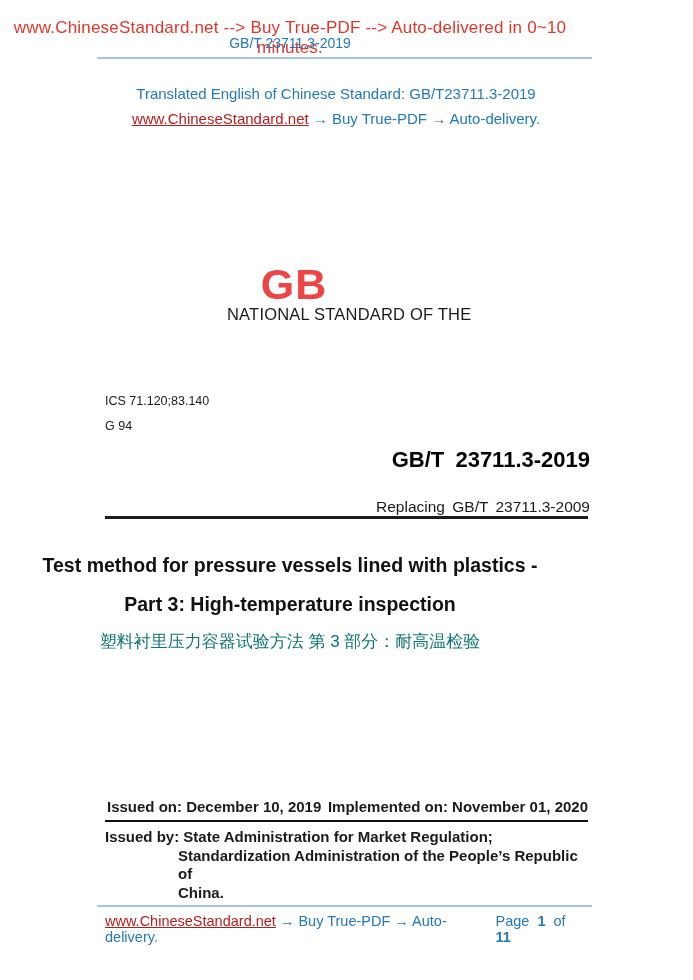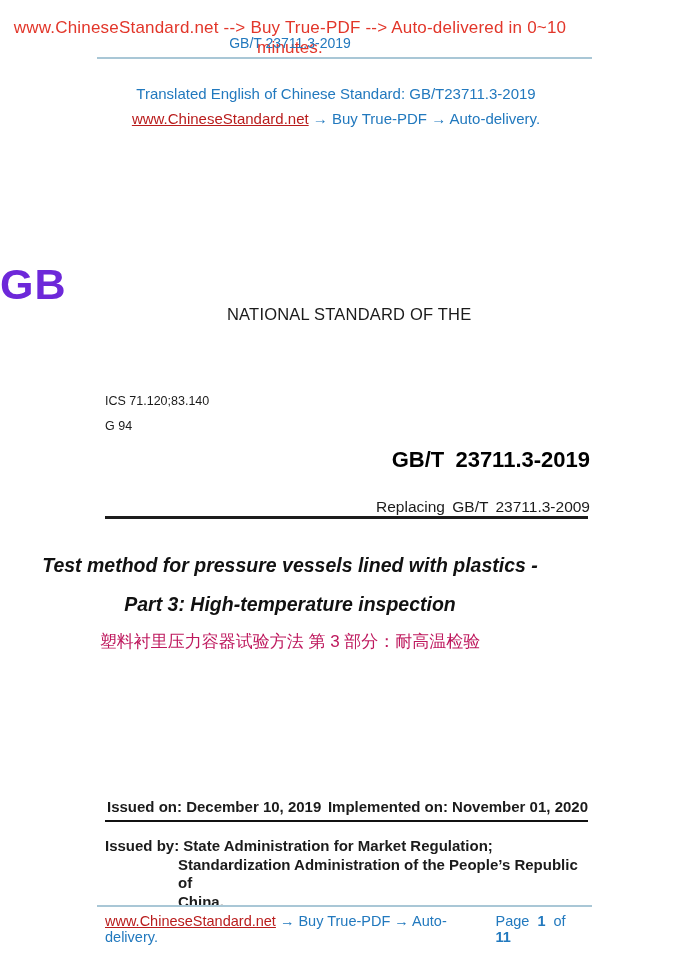--- a/index.html
+++ b/index.html
@@ -40,25 +40,25 @@
   .translated { top: 85px; }
   .buyline { top: 110px; }
   .emailline { top: 135px; }
   .link { text-decoration: underline; cursor: pointer; color: #b91c1c; }
 
   
   .gb-logo {
     top: 260px;
     left: 0;
     width: 588px;
-    text-align: left;
+    text-align: center;
     font-size: 43px;
     font-weight: bold;
     letter-spacing: 1px;
-    color: #6d28d9;
+    color: #ef4444;
   }
   .national {
     left: 227px;
     font-size: 16.5px;
     color: #1b1b1b;
     letter-spacing: 0.2px;
   }
   .nat1 { top: 305px; }
   .nat2 { top: 359px; }
 
@@ -89,28 +89,27 @@
     width: 483px;
     height: 3px;
     background: #1c1c1c;
   }
 
   
   .title-en {
     font-size: 19.5px;
     font-weight: bold;
     color: #111111;
-    font-style: italic;
   }
   .title1 { top: 554px; }
   .title2 { top: 593px; }
   .title-zh {
     top: 630px;
     font-size: 17px;
-    color: #be185d;
+    color: #0f766e;
     font-family: "Liberation Sans", "DejaVu Sans", sans-serif;
   }
 
   
   .issue-row {
     top: 798px;
     left: 107px;
     width: 481px;
     display: flex;
     justify-content: space-between;
@@ -124,21 +123,20 @@
     height: 2px;
     background: #111111;
   }
   .issued-by {
     top: 828px;
     left: 105px;
     width: 490px;
     font-size: 15px;
     font-weight: bold;
     line-height: 18.5px;
-    margin-top: 9px;
   }
   .issued-by .indent { padding-left: 73px; }
   .issued-by .first { display: flex; }
   .issued-by .first .label { white-space: pre; }
 
   
   .rule-footer { top: 905px; }
   .footer-row {
     top: 913px;
     left: 105px;

